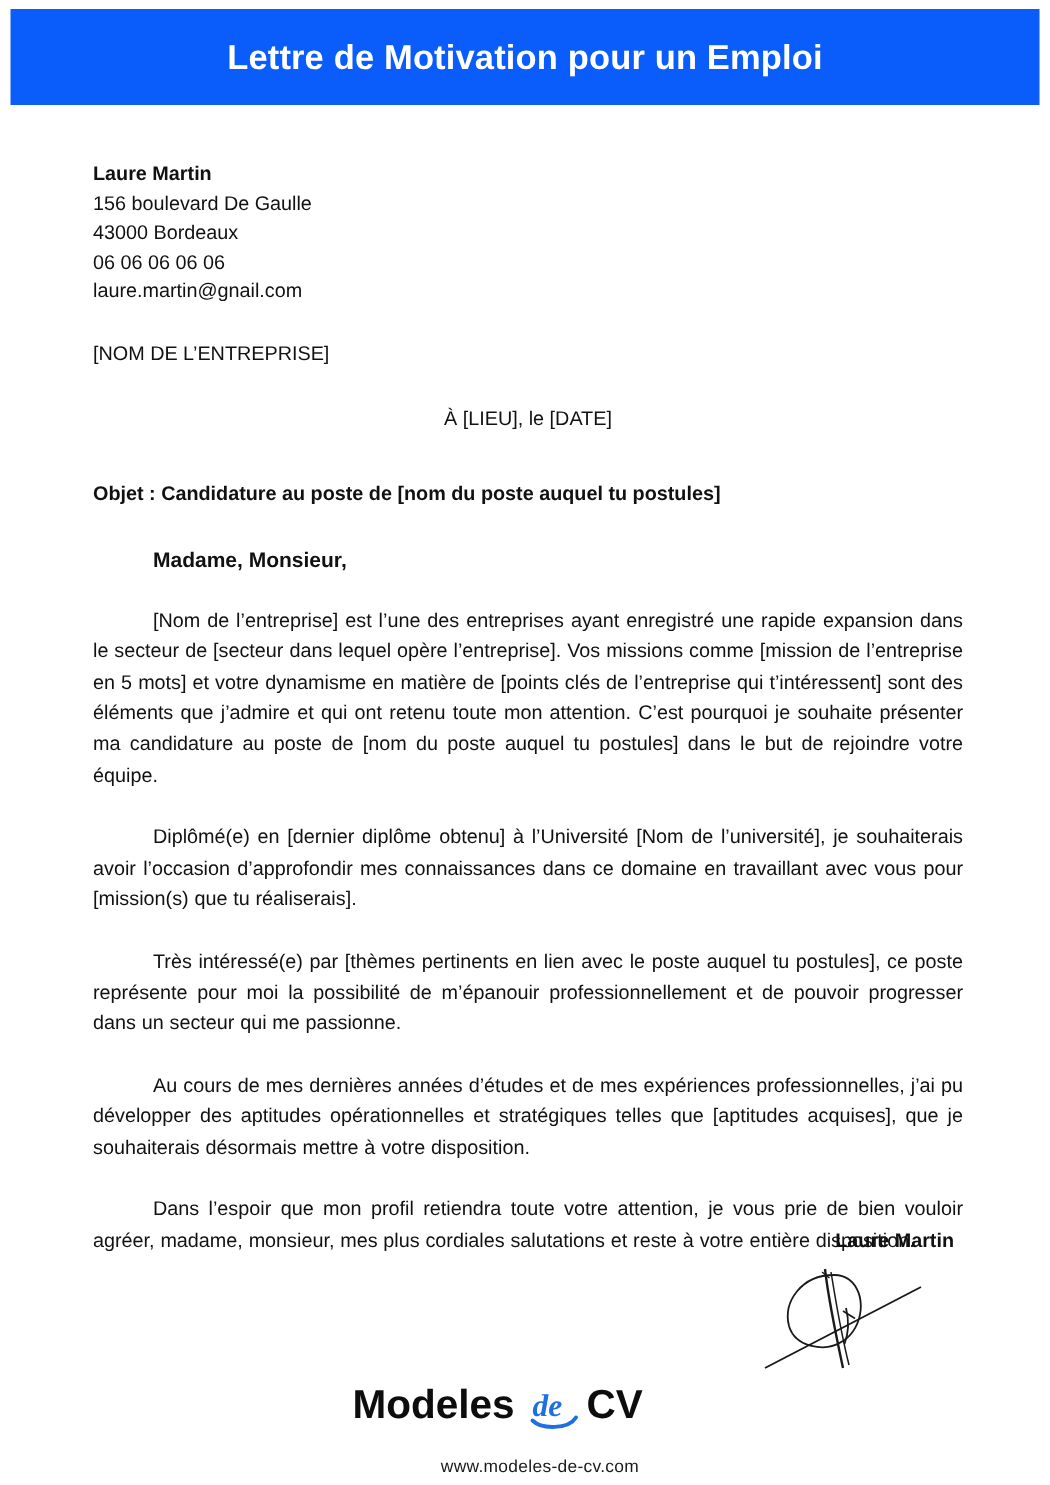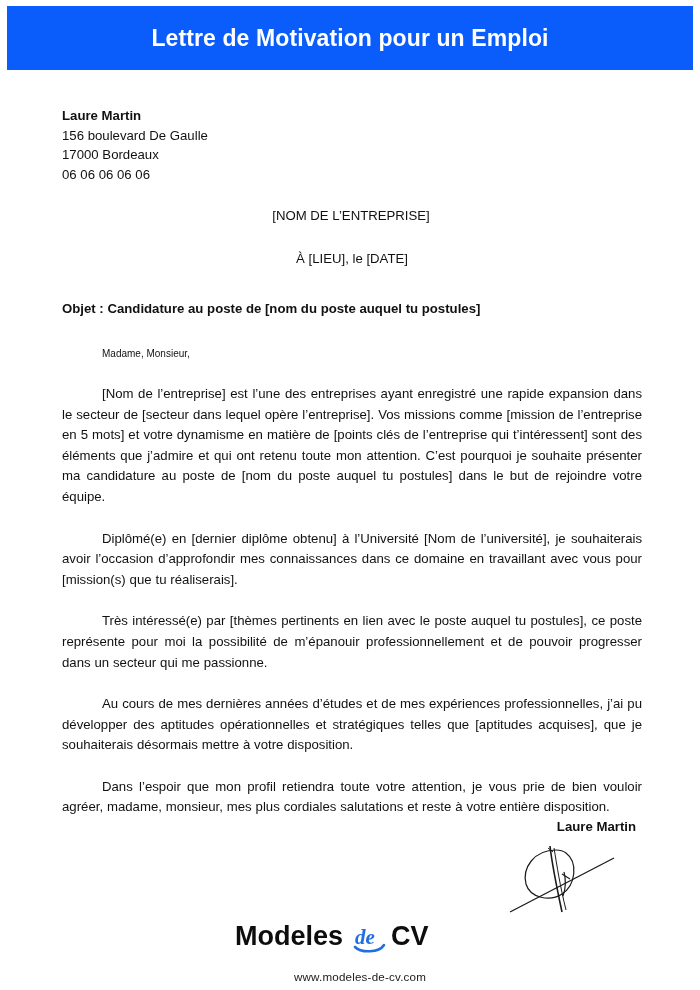--- a/index.html
+++ b/index.html
@@ -58,21 +58,21 @@
     margin-top: 36px;
     font-size: 13.2px;
     line-height: 19.6px;
   }
   .sender .name {
     font-weight: bold;
   }
 
   .recipient {
     margin-top: 22px;
-    text-align: center;
+    text-align: left;
     font-size: 13.2px;
     line-height: 19.6px;
     padding-right: 2px;
   }
 
   .place-date {
     margin-top: 23px;
     font-size: 13.2px;
     line-height: 19px;
     text-align: center;
@@ -80,23 +80,24 @@
 
   .subject {
     margin-top: 31px;
     font-size: 13.2px;
     font-weight: bold;
     line-height: 19px;
   }
 
   .salutation {
     margin-top: 26px;
-    font-size: 10px;
+    font-size: 14px;
     line-height: 19px;
     padding-left: 40px;
+    font-weight: bold;
   }
 
   .para {
     margin-top: 21px;
     font-size: 13.2px;
     line-height: 20.6px;
     text-align: justify;
     text-indent: 40px;
     word-spacing: 0.2px;
   }
@@ -154,22 +155,23 @@
 
   <div class="banner">
     <div class="banner-title">Lettre de Motivation pour un Emploi</div>
   </div>
 
   <div class="letter">
 
     <div class="sender">
       <div class="name">Laure Martin</div>
       <div>156 boulevard De Gaulle</div>
-      <div>17000 Bordeaux</div>
+      <div>43000 Bordeaux</div>
       <div>06 06 06 06 06</div>
+      <div>laure.martin@gnail.com</div>
     </div>
 
     <div class="recipient">
       <div>[NOM DE L’ENTREPRISE]</div>
     </div>
 
     <div class="place-date">À [LIEU], le [DATE]</div>
 
     <div class="subject">Objet : Candidature au poste de [nom du poste auquel tu postules]</div>
 

